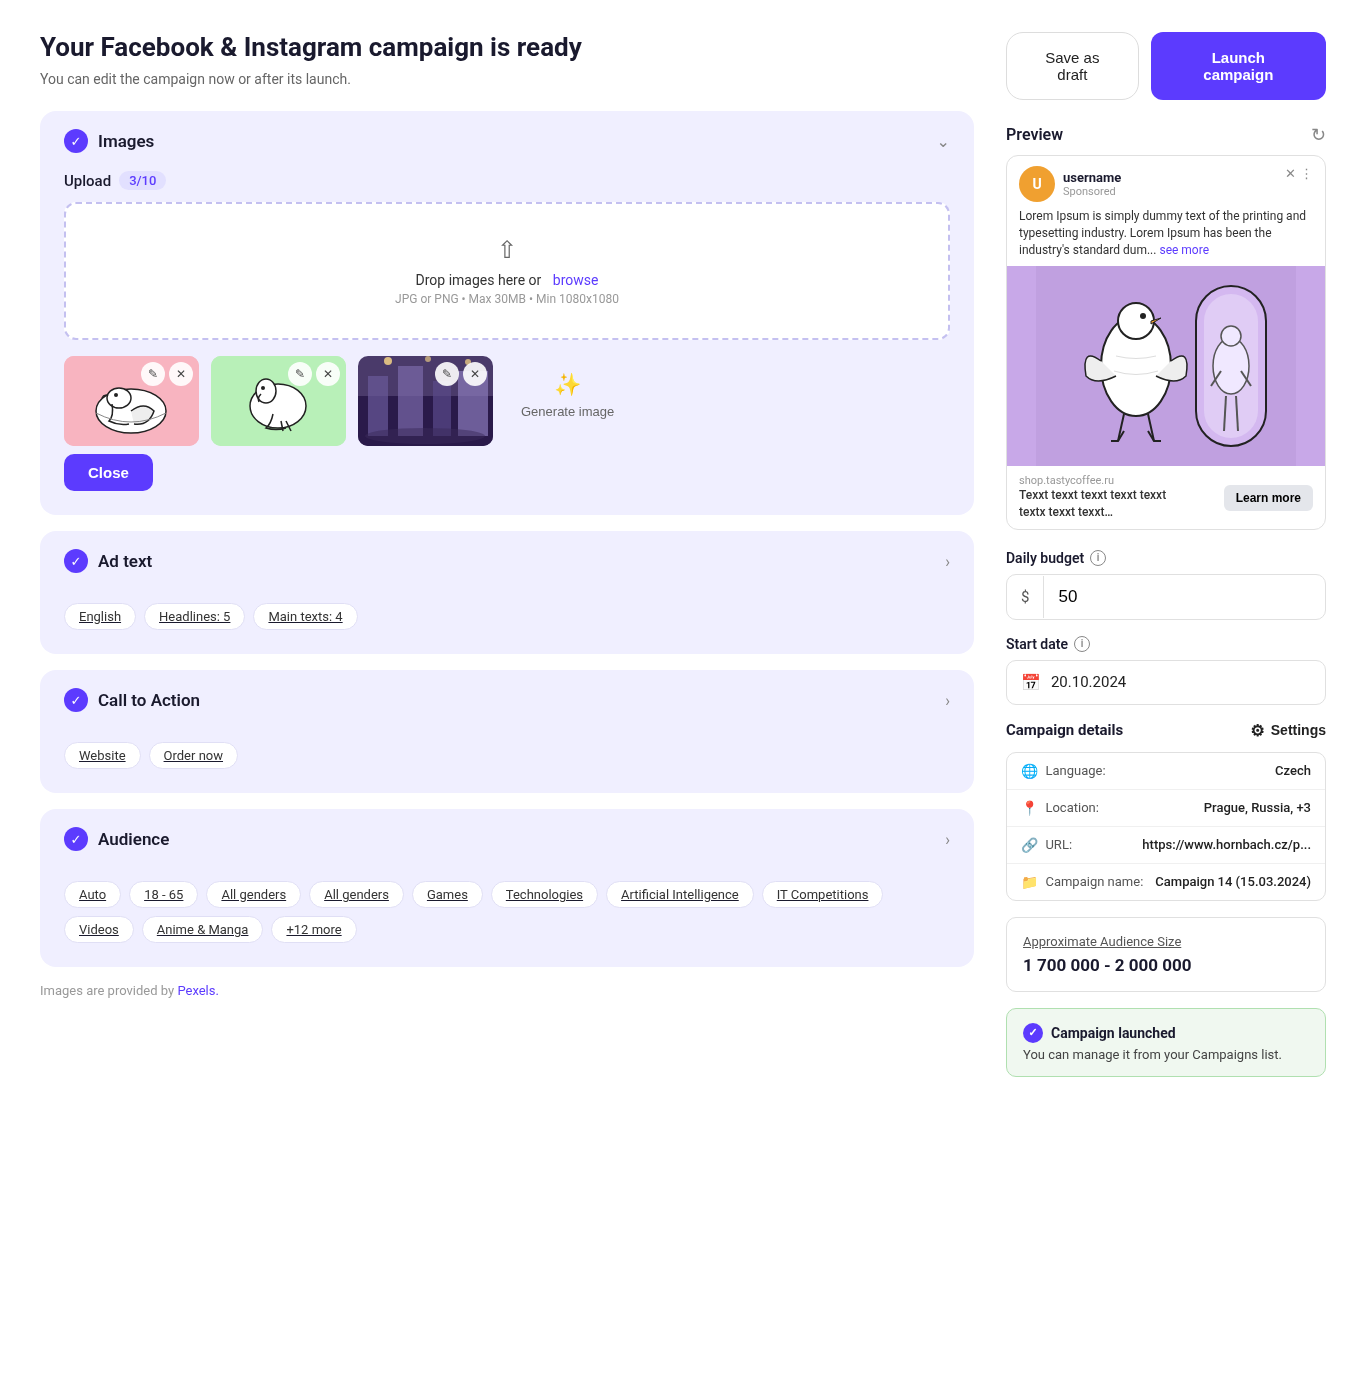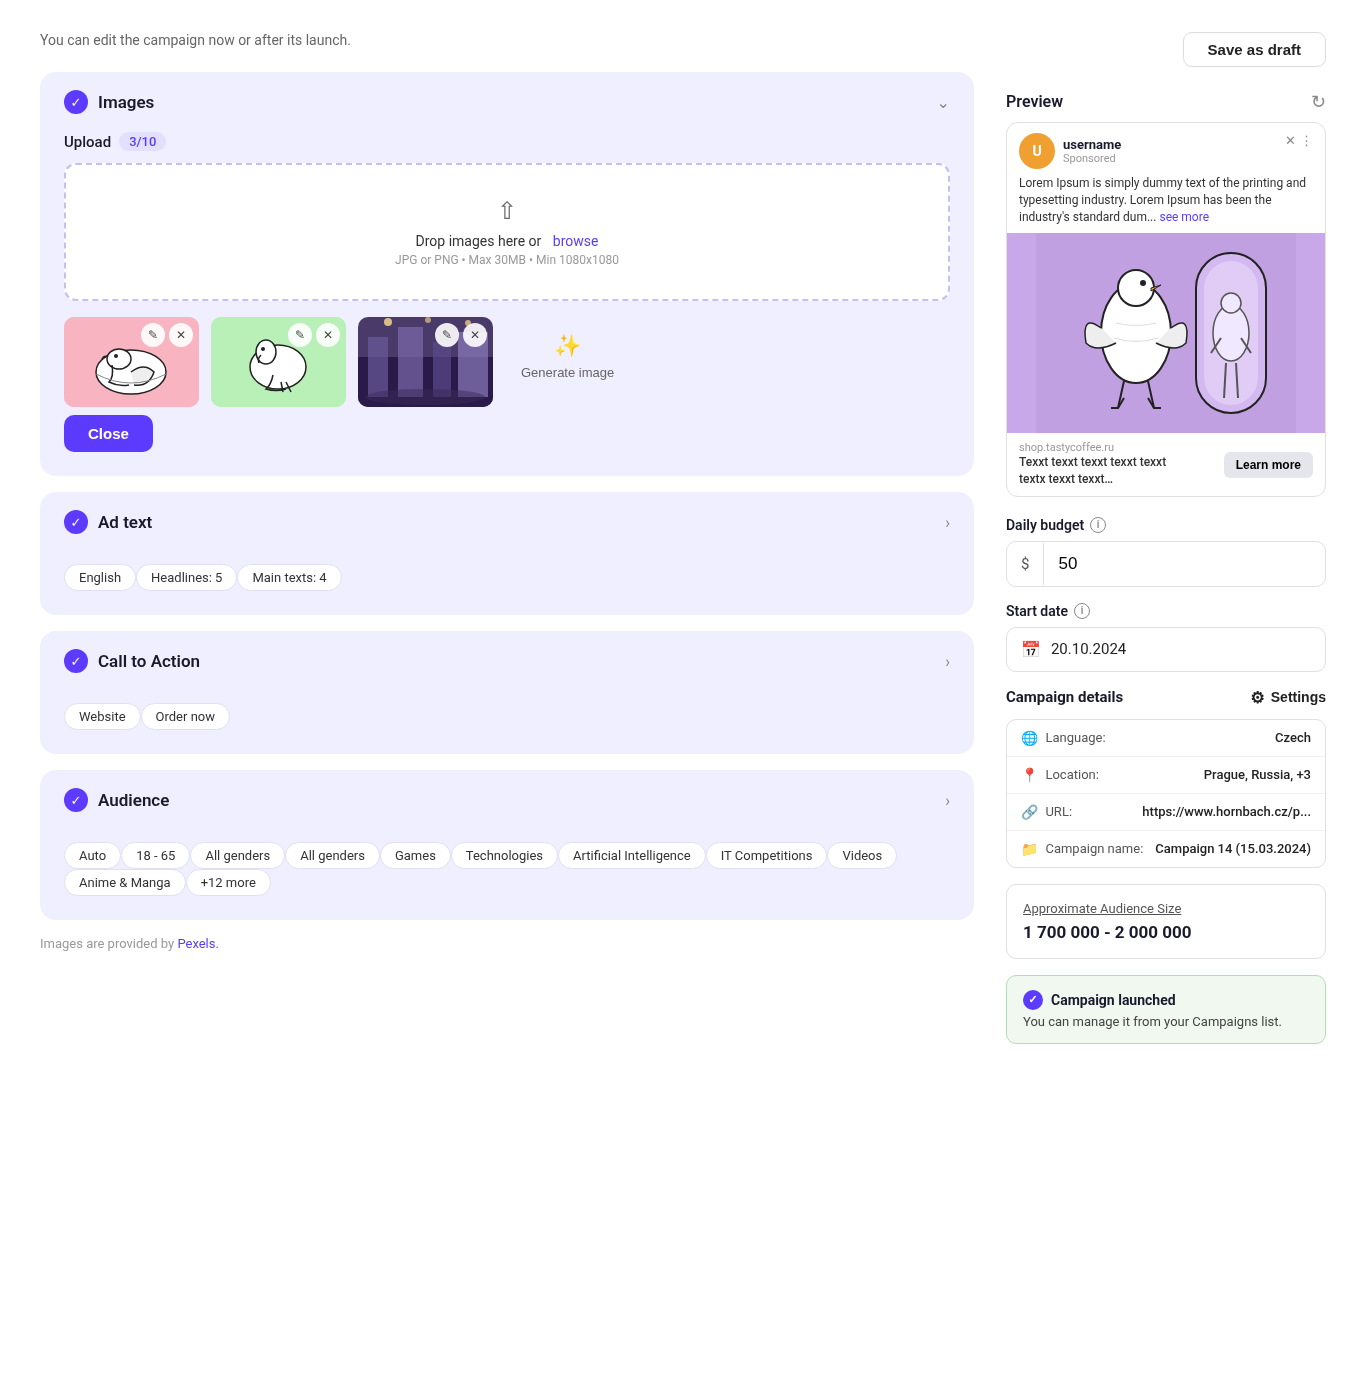--- a/index.html
+++ b/index.html
@@ -191,22 +191,23 @@
       font-size: 15px;
       font-weight: 700;
       cursor: pointer;
       margin-top: 8px;
     }
 
     
     .tag-row {
       display: flex;
       flex-wrap: wrap;
-      gap: 0;
+      gap: 8px;
       margin-top: 12px;
+      text-decoration: underline;
     }
     .tag {
       background: #fff;
       border: 1px solid #e0dff5;
       border-radius: 20px;
       padding: 5px 14px;
       font-size: 13px;
       color: #333;
     }
 
@@ -224,24 +225,24 @@
     
     .top-actions {
       display: flex;
       gap: 12px;
       margin-bottom: 24px;
       justify-content: flex-end;
     }
     .btn-draft {
       background: #fff;
       border: 1.5px solid #ddd;
-      border-radius: 9px;
-      padding: 8px 24px;
+      border-radius: 17px;
+      padding: 16px 24px;
       font-size: 15px;
-      font-weight: 700;
+      font-weight: 400;
       cursor: pointer;
       color: #222;
     }
     .btn-launch {
       background: #5c3bfe;
       color: white;
       border: none;
       border-radius: 12px;
       padding: 14px 28px;
       font-size: 15px;
@@ -489,20 +490,21 @@
       font-size: 13px;
       color: #444;
     }
   </style>
 </head>
 <body>
 
 <div class="page-wrapper">
 
   <div class="left-col">
+    <h1 class="page-title">Your Facebook &amp; Instagram campaign is ready</h1>
     <p class="page-subtitle">You can edit the campaign now or after its launch.</p>
 
     <div class="card">
       <div class="card-header">
         <div class="card-header-left">
           <div class="check-icon">✓</div>
           <span class="card-title">Images</span>
         </div>
         <span class="chevron-icon">⌄</span>
       </div>
@@ -655,20 +657,21 @@
 
     <p class="footer-note">
       <span>Images are provided by</span>
       <a href="#">Pexels.</a>
     </p>
   </div>
 
   <div class="right-col">
     <div class="top-actions">
       <button class="btn-draft">Save as draft</button>
+      <button class="btn-launch">Launch campaign</button>
     </div>
 
     <div class="preview-section">
       <div class="preview-title-row">
         <span class="preview-title">Preview</span>
         <span class="refresh-icon">↻</span>
       </div>
       <div class="fb-preview">
         <div class="fb-header">
           <div style="display:flex;align-items:center;">

